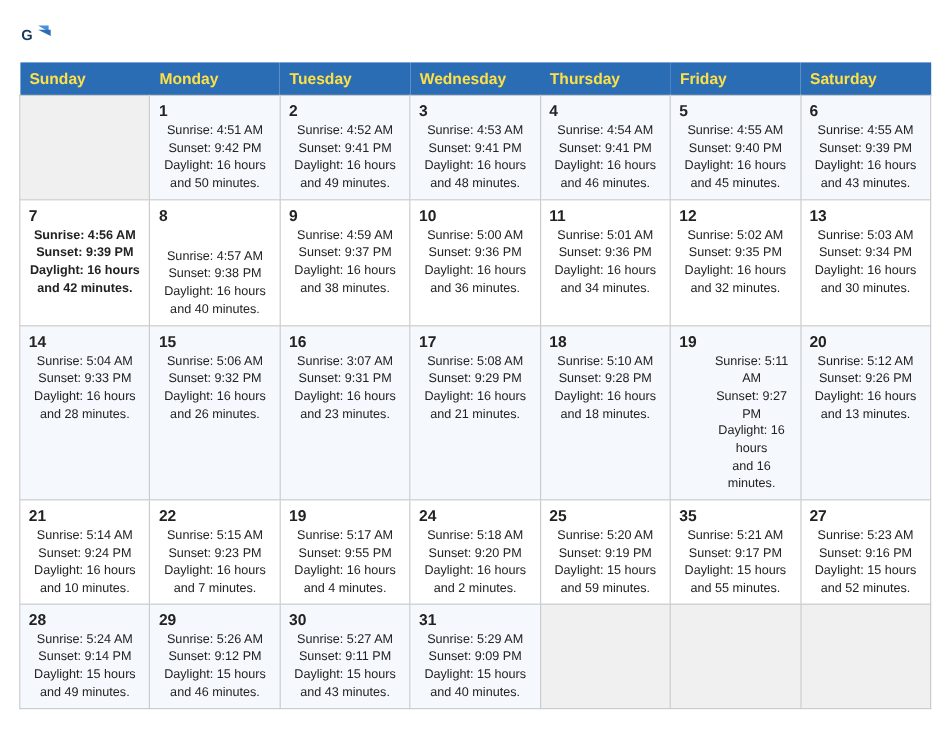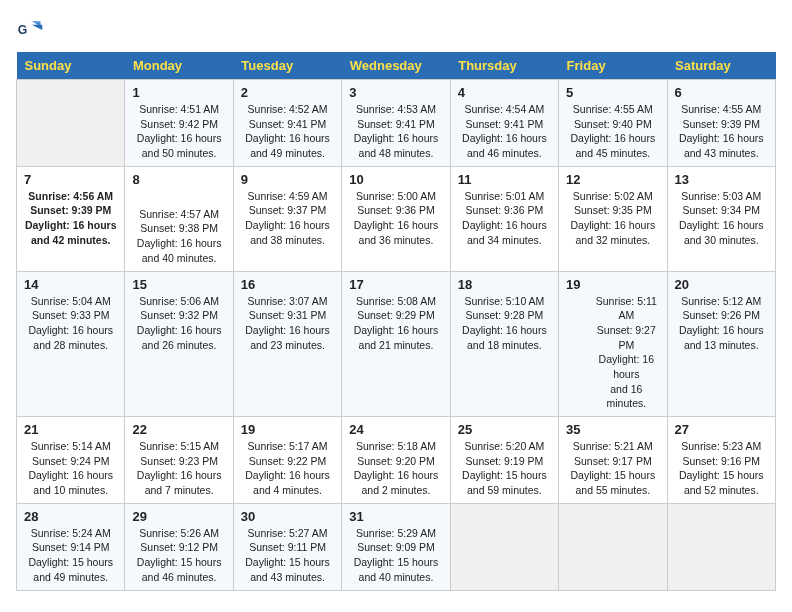--- a/index.html
+++ b/index.html
@@ -282,21 +282,21 @@
         <td>
           <span class="day-number">22</span>
           <div class="day-info" style="white-space: pre-line;">Sunrise: 5:15 AM
 Sunset: 9:23 PM
 Daylight: 16 hours
 and 7 minutes.</div>
         </td>
         <td>
           <span class="day-number">19</span>
           <div class="day-info" style="white-space: pre-line;">Sunrise: 5:17 AM
-Sunset: 9:22 PM
+Sunset: 9:55 PM
 Daylight: 16 hours
 and 4 minutes.</div>
         </td>
         <td>
           <span class="day-number">24</span>
           <div class="day-info" style="white-space: pre-line;">Sunrise: 5:18 AM
 Sunset: 9:20 PM
 Daylight: 16 hours
 and 2 minutes.</div>
         </td>

